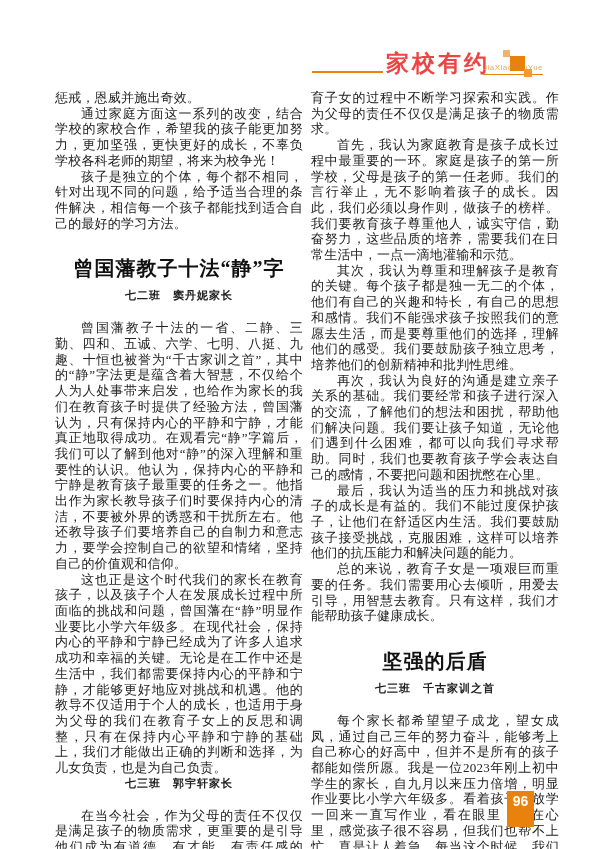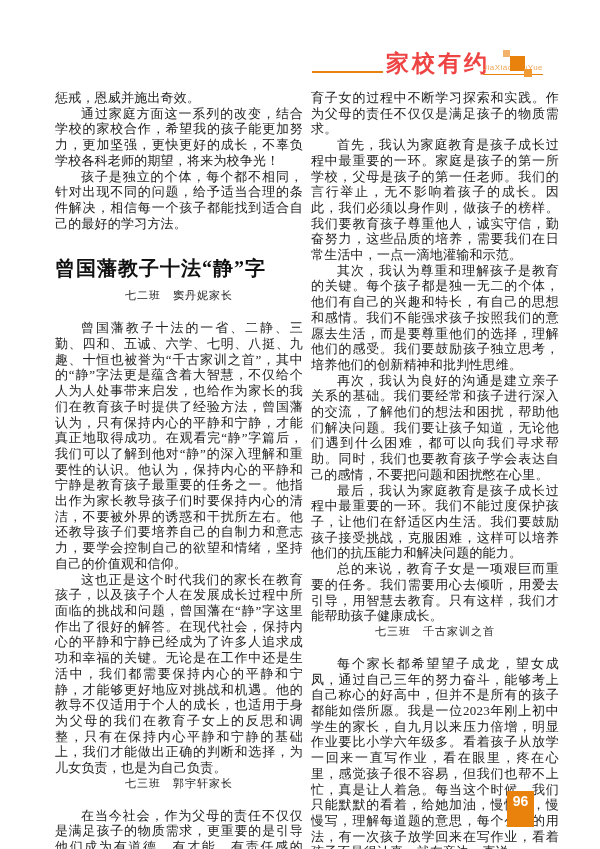--- a/index.html
+++ b/index.html
@@ -30,27 +30,28 @@
     position:absolute; top:90px; left:55px; width:504px;
     display:flex; gap:8px;
   }
   .col { width:248px; }
   .para {
     margin:0; font-size:13px; line-height:15.7px;
     text-align:justify; text-indent:2em; letter-spacing:0.2px;
   }
   .para.no-indent { text-indent:0; }
   .article-title {
-    margin:24px 0 7px; text-align:left;
+    margin:24px 0 7px; text-align:center;
     font-size:20px; font-weight:bold; letter-spacing:1px; color:#111;
     line-height:26px;
   }
   .byline {
     margin:0 0 17px; text-align:center; font-size:11px; color:#222;
     letter-spacing:1px;
+    font-weight:bold;
   }
   
   .page-num {
     position:absolute; top:791px; left:507px; width:27px; height:36px;
     background:#e8820c; color:#fff; text-align:center; line-height:20px;
     font-size:14px; font-weight:bold;
     font-family:"Liberation Sans","DejaVu Sans",sans-serif;
   }
 </style>
 </head>
@@ -70,31 +71,32 @@
   </header>
 
   <main class="content">
     <section class="col" id="col-left">
         <p class="para no-indent">惩戒，恩威并施出奇效。</p>
         <p class="para">通过家庭方面这一系列的改变，结合学校的家校合作，希望我的孩子能更加努力，更加坚强，更快更好的成长，不辜负学校各科老师的期望，将来为校争光！</p>
         <p class="para">孩子是独立的个体，每个都不相同，针对出现不同的问题，给予适当合理的条件解决，相信每一个孩子都能找到适合自己的最好的学习方法。</p>
         <h2 class="article-title">曾国藩教子十法“静”字</h2>
         <div class="byline">七二班　窦丹妮家长</div>
         <p class="para">曾国藩教子十法的一省、二静、三勤、四和、五诚、六学、七明、八挺、九趣、十恒也被誉为“千古家训之首”，其中的“静”字法更是蕴含着大智慧，不仅给个人为人处事带来启发，也给作为家长的我们在教育孩子时提供了经验方法，曾国藩认为，只有保持内心的平静和宁静，才能真正地取得成功。在观看完“静”字篇后，我们可以了解到他对“静”的深入理解和重要性的认识。他认为，保持内心的平静和宁静是教育孩子最重要的任务之一。他指出作为家长教导孩子们时要保持内心的清洁，不要被外界的诱惑和干扰所左右。他还教导孩子们要培养自己的自制力和意志力，要学会控制自己的欲望和情绪，坚持自己的价值观和信仰。</p>
-        <p class="para">这也正是这个时代我们的家长在教育孩子，以及孩子个人在发展成长过程中所面临的挑战和问题，曾国藩在“静”字这里作出了很好的解答。在现代社会，保持内心的平静和宁静已经成为了许多人追求成功和幸福的关键。无论是在工作中还是生活中，我们都需要保持内心的平静和宁静，才能够更好地应对挑战和机遇。他的教导不仅适用于个人的成长，也适用于身为父母的我们在教育子女上的反思和调整，只有在保持内心平静和宁静的基础上，我们才能做出正确的判断和选择，为儿女负责，也是为自己负责。</p>
+        <p class="para">这也正是这个时代我们的家长在教育孩子，以及孩子个人在发展成长过程中所面临的挑战和问题，曾国藩在“静”明显作业要比小学六年级多。在现代社会，保持内心的平静和宁静已经成为了许多人追求成功和幸福的关键。无论是在工作中还是生活中，我们都需要保持内心的平静和宁静，才能够更好地应对挑战和机遇。他的教导不仅适用于个人的成长，也适用于身为父母的我们在教育子女上的反思和调整，只有在保持内心平静和宁静的基础上，我们才能做出正确的判断和选择，为儿女负责，也是为自己负责。</p>
         <div class="byline">七三班　郭宇轩家长</div>
         <p class="para">在当今社会，作为父母的责任不仅仅是满足孩子的物质需求，更重要的是引导他们成为有道德、有才能、有责任感的人。这就要求我们在教</p>
       </section>
     <section class="col" id="col-right">
         <p class="para no-indent">育子女的过程中不断学习探索和实践。作为父母的责任不仅仅是满足孩子的物质需求。</p>
         <p class="para">首先，我认为家庭教育是孩子成长过程中最重要的一环。家庭是孩子的第一所学校，父母是孩子的第一任老师。我们的言行举止，无不影响着孩子的成长。因此，我们必须以身作则，做孩子的榜样。我们要教育孩子尊重他人，诚实守信，勤奋努力，这些品质的培养，需要我们在日常生活中，一点一滴地灌输和示范。</p>
         <p class="para">其次，我认为尊重和理解孩子是教育的关键。每个孩子都是独一无二的个体，他们有自己的兴趣和特长，有自己的思想和感情。我们不能强求孩子按照我们的意愿去生活，而是要尊重他们的选择，理解他们的感受。我们要鼓励孩子独立思考，培养他们的创新精神和批判性思维。</p>
         <p class="para">再次，我认为良好的沟通是建立亲子关系的基础。我们要经常和孩子进行深入的交流，了解他们的想法和困扰，帮助他们解决问题。我们要让孩子知道，无论他们遇到什么困难，都可以向我们寻求帮助。同时，我们也要教育孩子学会表达自己的感情，不要把问题和困扰憋在心里。</p>
-        <p class="para">最后，我认为家庭教育是孩子成长过程中最重要的一环。我们不能过度保护孩子，让他们在舒适区内生活。我们要鼓励孩子接受挑战，克服困难，这样可以培养他们的抗压能力和解决问题的能力。</p>
+        <p class="para">最后，我认为适当的压力和挑战对孩子的成长是有益的。我们不能过度保护孩子，让他们在舒适区内生活。我们要鼓励孩子接受挑战，克服困难，这样可以培养他们的抗压能力和解决问题的能力。</p>
         <p class="para">总的来说，教育子女是一项艰巨而重要的任务。我们需要用心去倾听，用爱去引导，用智慧去教育。只有这样，我们才能帮助孩子健康成长。</p>
+        <h2 class="article-title">坚强的后盾</h2>
         <div class="byline">七三班　千古家训之首</div>
         <p class="para">每个家长都希望望子成龙，望女成凤，通过自己三年的努力奋斗，能够考上自己称心的好高中，但并不是所有的孩子都能如偿所愿。我是一位2023年刚上初中学生的家长，自九月以来压力倍增，明显作业要比小学六年级多。看着孩子从放学一回来一直写作业，看在眼里，疼在心里，感觉孩子很不容易，但我们也帮不上忙，真是让人着急。每当这个时候，我们只能默默的看着，给她加油，慢慢来，慢慢写，理解每道题的意思，每个公式的用法，有一次孩子放学回来在写作业，看着孩子不是很认真，就在旁边一直说</p>
       </section>
   </main>
 
   <div class="page-num">96</div>
 
 </div>
 
 </body></html>

